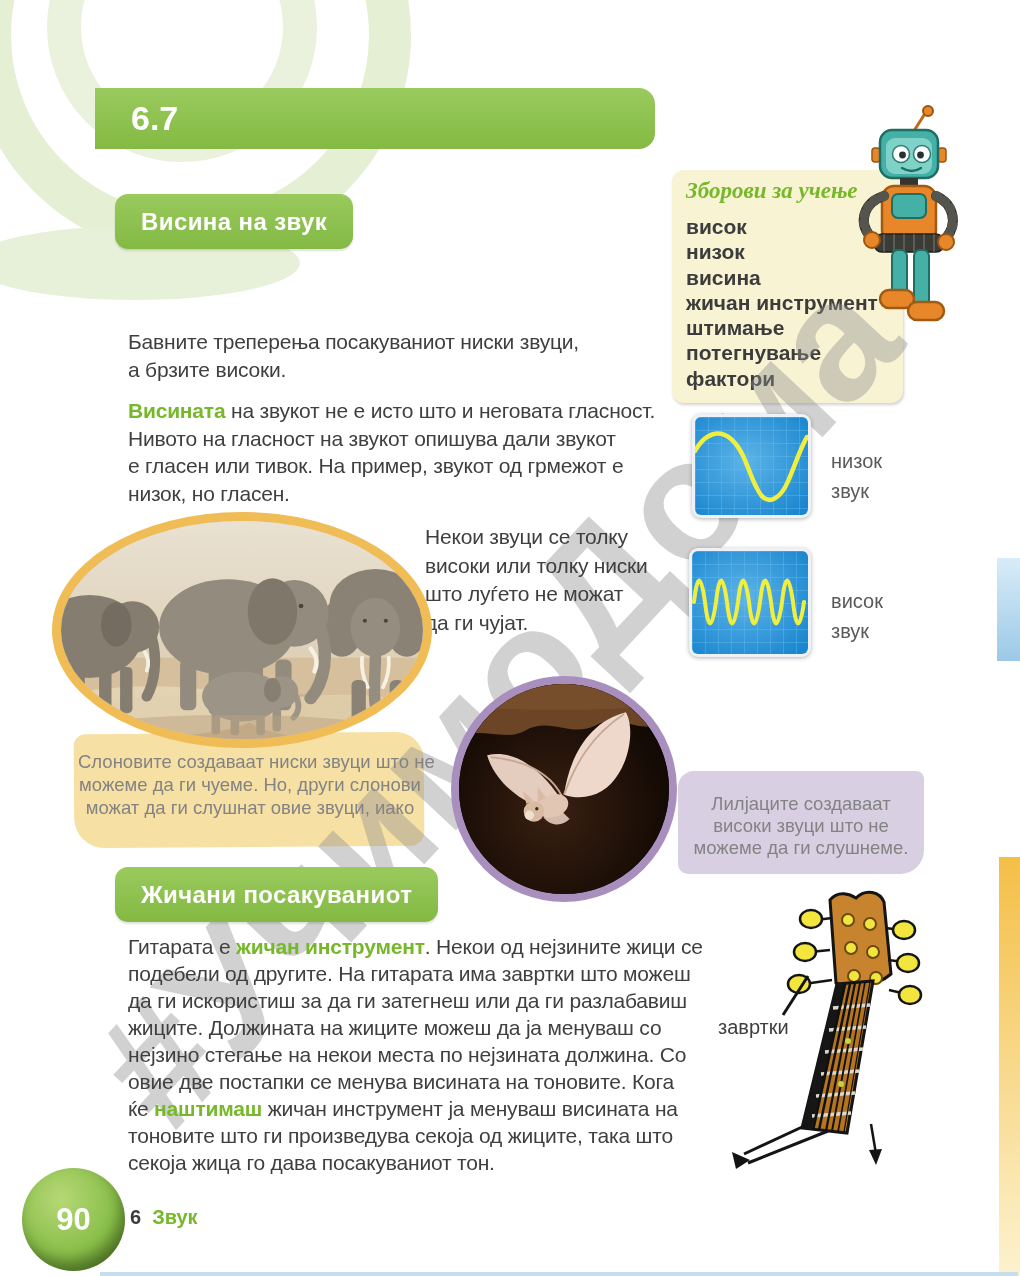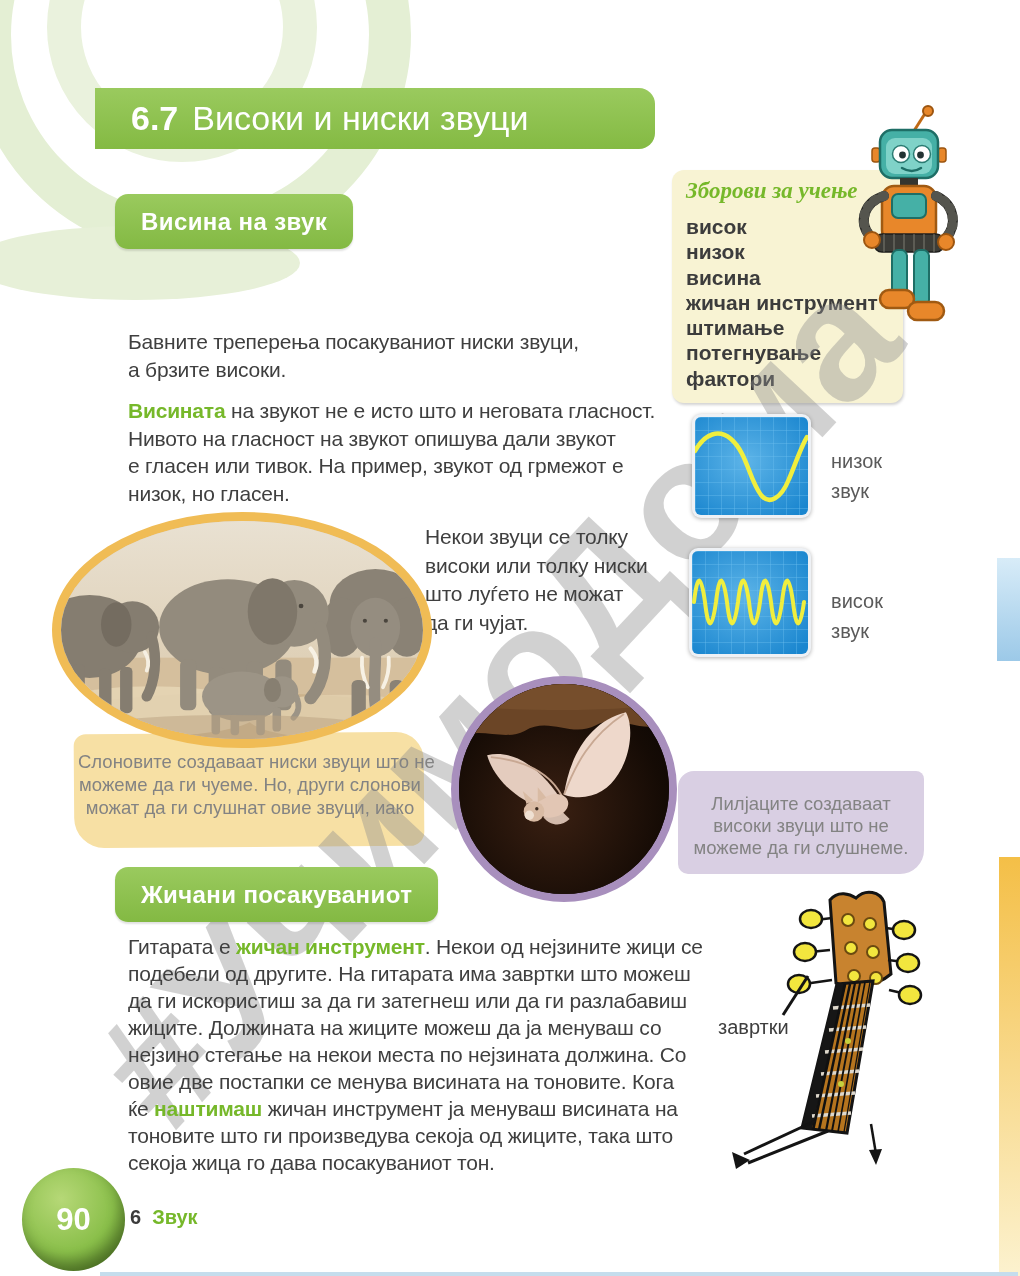--- a/index.html
+++ b/index.html
@@ -100,21 +100,20 @@
     <div class="vocab-word">жичан инструмент</div>
     <div class="vocab-word">штимање</div>
     <div class="vocab-word">потегнување</div>
     <div class="vocab-word">фактори</div>
   </div>
 
   <div class="abs watermark z2">#УчимоДома</div>
 
   <div class="abs title-band z3">
     <span class="num">6.7</span>
-    <span class="ttl">Високи и ниски звуци</span>
   </div>
 
   <svg class="abs z3" style="left:846px;top:104px" width="120" height="220" viewBox="0 0 120 220">
     <g stroke-linecap="round">
       <line x1="66" y1="30" x2="80" y2="8" stroke="#c06a16" stroke-width="3"></line>
       <circle cx="82" cy="7" r="5" fill="#e8872a" stroke="#9c5510" stroke-width="2"></circle>
       <rect x="26" y="44" width="8" height="14" rx="3" fill="#e8872a" stroke="#9c5510" stroke-width="1.5"></rect>
       <rect x="92" y="44" width="8" height="14" rx="3" fill="#e8872a" stroke="#9c5510" stroke-width="1.5"></rect>
       <rect x="34" y="26" width="58" height="48" rx="12" fill="#45b0a6" stroke="#1e6e66" stroke-width="2.5"></rect>
       <rect x="40" y="34" width="46" height="36" rx="9" fill="#7fd2c8"></rect>

